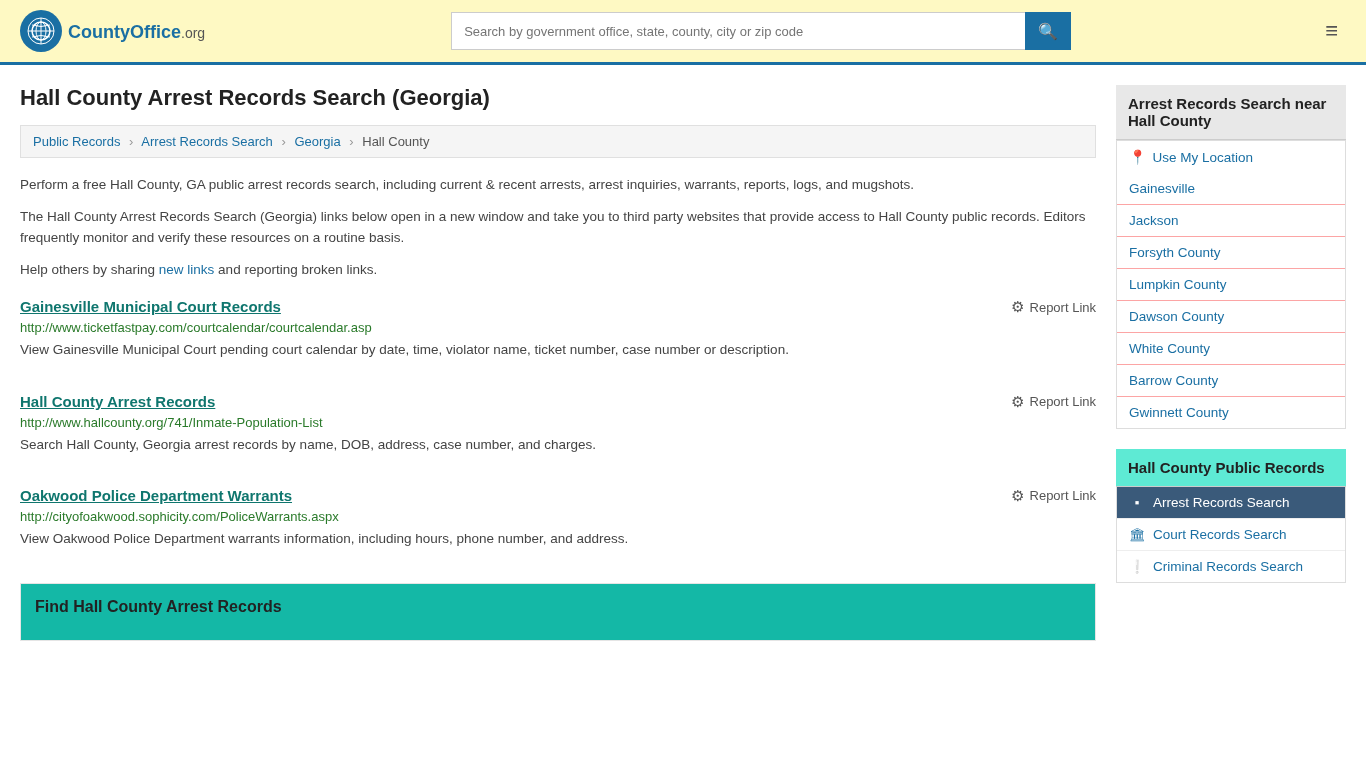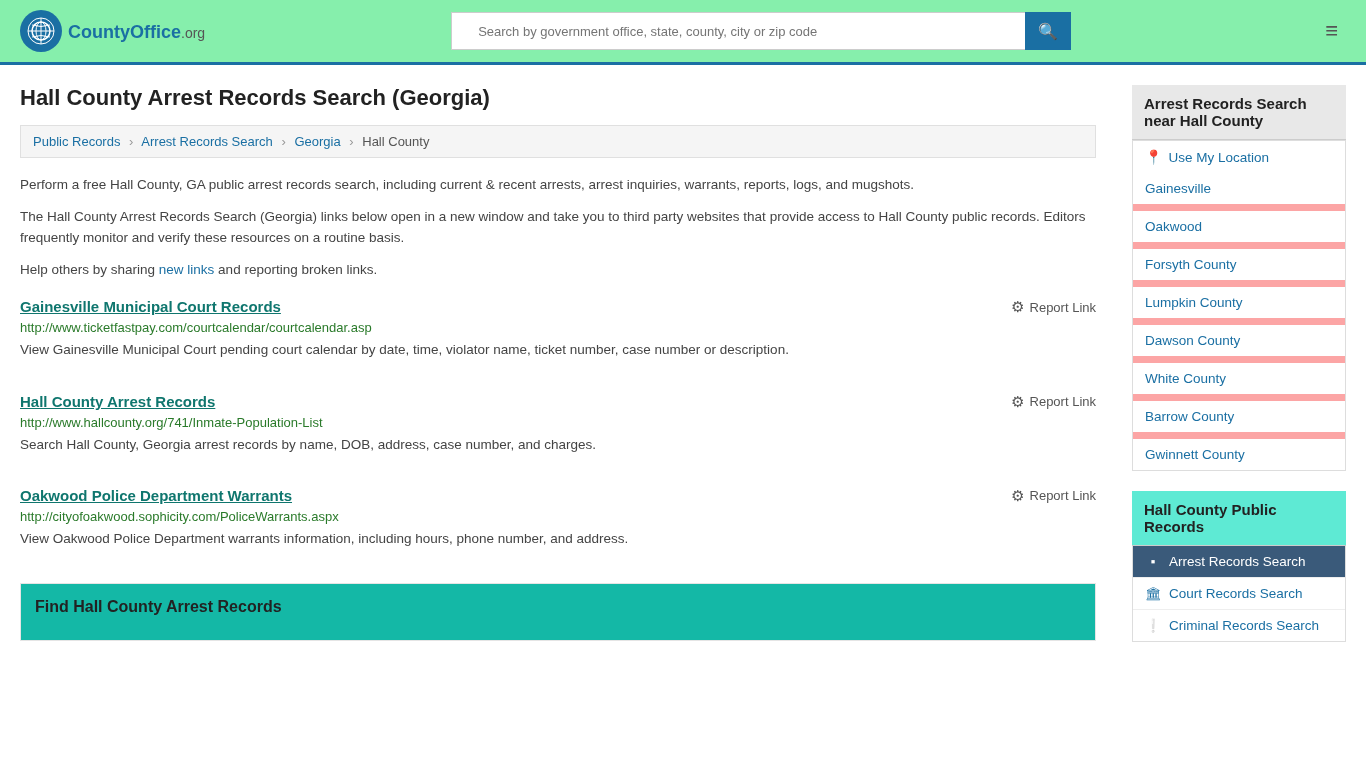--- a/index.html
+++ b/index.html
@@ -1,20 +1,20 @@
 <!DOCTYPE html>
 <html><head>
   <meta charset="utf-8">
   <style>
     * { box-sizing: border-box; margin: 0; padding: 0; }
     body { font-family: Arial, sans-serif; font-size: 14px; color: #333; background: #fff; }
 
     
     .header {
-      background: #86efac;
+      background: #fef9c3;
       border-bottom: 3px solid #1a6fa3;
       padding: 10px 20px;
       display: flex;
       align-items: center;
       justify-content: space-between;
     }
     .logo-area {
       display: flex;
       align-items: center;
       gap: 6px;
@@ -42,21 +42,21 @@
     }
     .search-area {
       display: flex;
       align-items: center;
       flex: 1;
       max-width: 620px;
       margin: 0 30px;
     }
     .search-input {
       flex: 1;
-      padding: 8px 26px;
+      padding: 8px 12px;
       border: 1px solid #ccc;
       border-right: none;
       font-size: 13px;
       outline: none;
       height: 38px;
     }
     .search-btn {
       background: #1a6fa3;
       border: 1px solid #1a6fa3;
       color: white;
@@ -186,40 +186,39 @@
     }
 
     
     .sidebar {
       width: 230px;
       flex-shrink: 0;
     }
 
     .sidebar-section {
       margin-bottom: 20px;
-      margin-left: 16px;
     }
 
     .sidebar-header {
       background: #e8e8e8;
       padding: 10px 12px;
       font-size: 15px;
       font-weight: bold;
       color: #222;
       border-bottom: 1px solid #ccc;
     }
 
     .sidebar-list {
       list-style: none;
       border: 1px solid #ddd;
       border-top: none;
     }
 
     .sidebar-list li {
-      border-bottom: 7px solid #fca5a5;
+      border-bottom: 1px solid #fca5a5;
     }
 
     .sidebar-list li:last-child {
       border-bottom: none;
     }
 
     .sidebar-list li a {
       display: block;
       padding: 8px 12px;
       font-size: 13.5px;
@@ -390,21 +389,21 @@
       <div class="sidebar-header">Arrest Records Search near Hall County</div>
       <div class="use-location">
         <span class="location-icon">📍</span>
         <span>Use My Location</span>
       </div>
       <ul class="sidebar-list" id="nearby-list">
           <li>
             <a href="#">Gainesville</a>
           </li>
           <li>
-            <a href="#">Oakwood</a>
+            <a href="#">Jackson</a>
           </li>
           <li>
             <a href="#">Forsyth County</a>
           </li>
           <li>
             <a href="#">Lumpkin County</a>
           </li>
           <li>
             <a href="#">Dawson County</a>
           </li>

